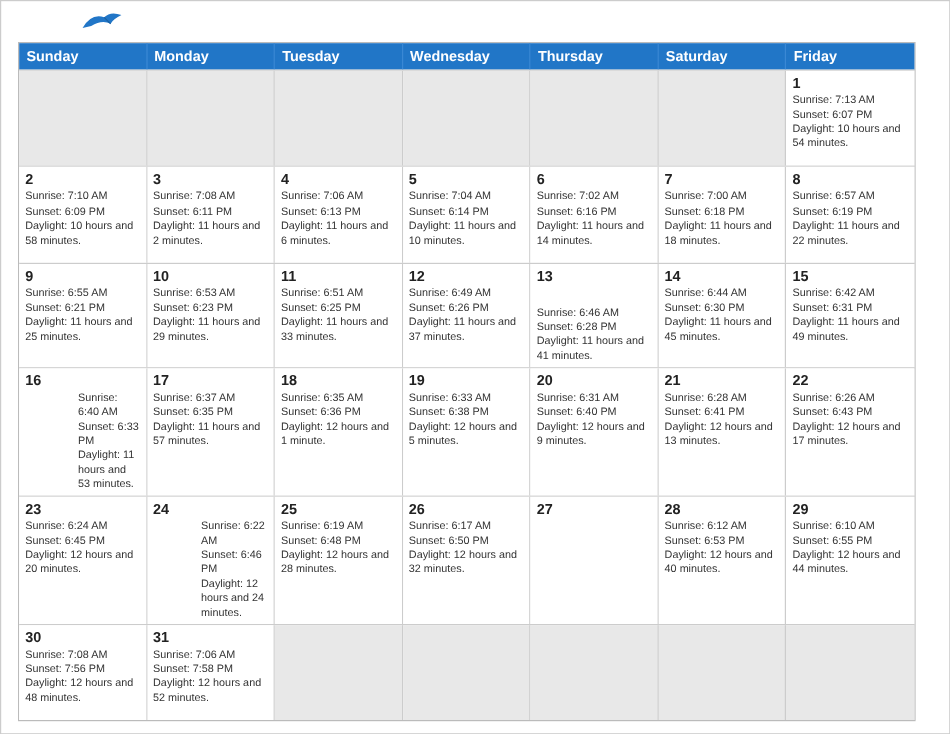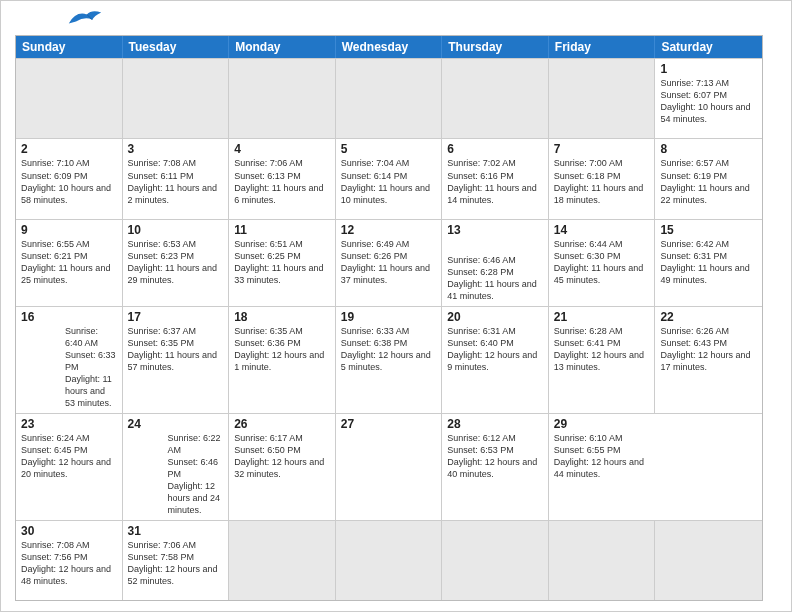--- a/index.html
+++ b/index.html
@@ -133,26 +133,26 @@
     </div>
     <div class="title-area">
       <div class="month-title"></div>
       <div class="subtitle"></div>
     </div>
   </div>
 
   <div class="calendar">
     <div class="cal-header" id="cal-header">
         <div class="cal-header-cell">Sunday</div>
+        <div class="cal-header-cell">Monday</div>
         <div class="cal-header-cell">Tuesday</div>
-        <div class="cal-header-cell">Monday</div>
         <div class="cal-header-cell">Wednesday</div>
         <div class="cal-header-cell">Thursday</div>
+        <div class="cal-header-cell">Saturday</div>
         <div class="cal-header-cell">Friday</div>
-        <div class="cal-header-cell">Saturday</div>
       </div>
     <div class="cal-body" id="cal-body">
         <div class="cal-row">
           <div class="cal-cell shaded"></div>
           <div class="cal-cell shaded"></div>
           <div class="cal-cell shaded"></div>
           <div class="cal-cell shaded"></div>
           <div class="cal-cell shaded"></div>
           <div class="cal-cell shaded"></div>
           <div class="cal-cell">
@@ -301,20 +301,26 @@
 Sunset: 6:45 PM
 Daylight: 12 hours and 20 minutes.</div>
           </div>
           <div class="cal-cell">
             <div class="day-num">24</div>
             <div class="cell-info" style="white-space: pre-line; margin-left: 40px;">Sunrise: 6:22 AM
 Sunset: 6:46 PM
 Daylight: 12 hours and 24 minutes.</div>
           </div>
           <div class="cal-cell">
+            <div class="day-num">25</div>
+            <div class="cell-info" style="white-space: pre-line;">Sunrise: 6:19 AM
+Sunset: 6:48 PM
+Daylight: 12 hours and 28 minutes.</div>
+          </div>
+          <div class="cal-cell">
             <div class="day-num">26</div>
             <div class="cell-info" style="white-space: pre-line;">Sunrise: 6:17 AM
 Sunset: 6:50 PM
 Daylight: 12 hours and 32 minutes.</div>
           </div>
           <div class="cal-cell">
             <div class="day-num">27</div>
           </div>
           <div class="cal-cell">
             <div class="day-num">28</div>

